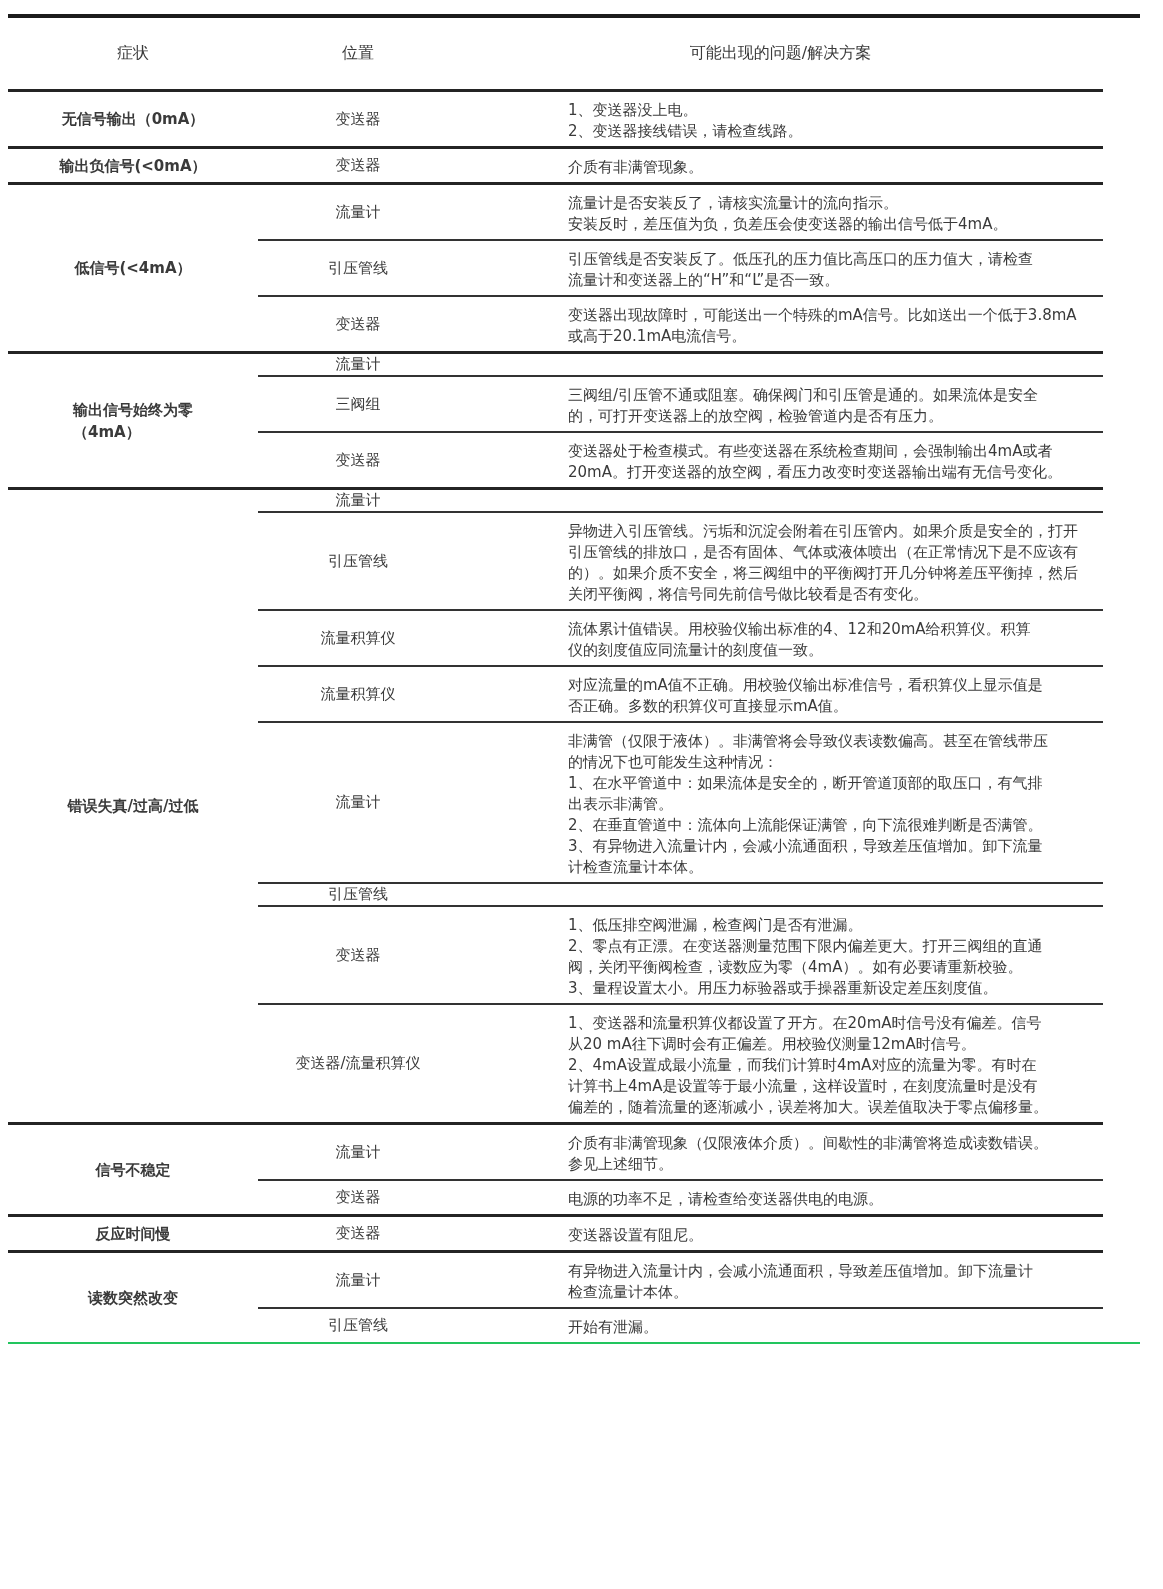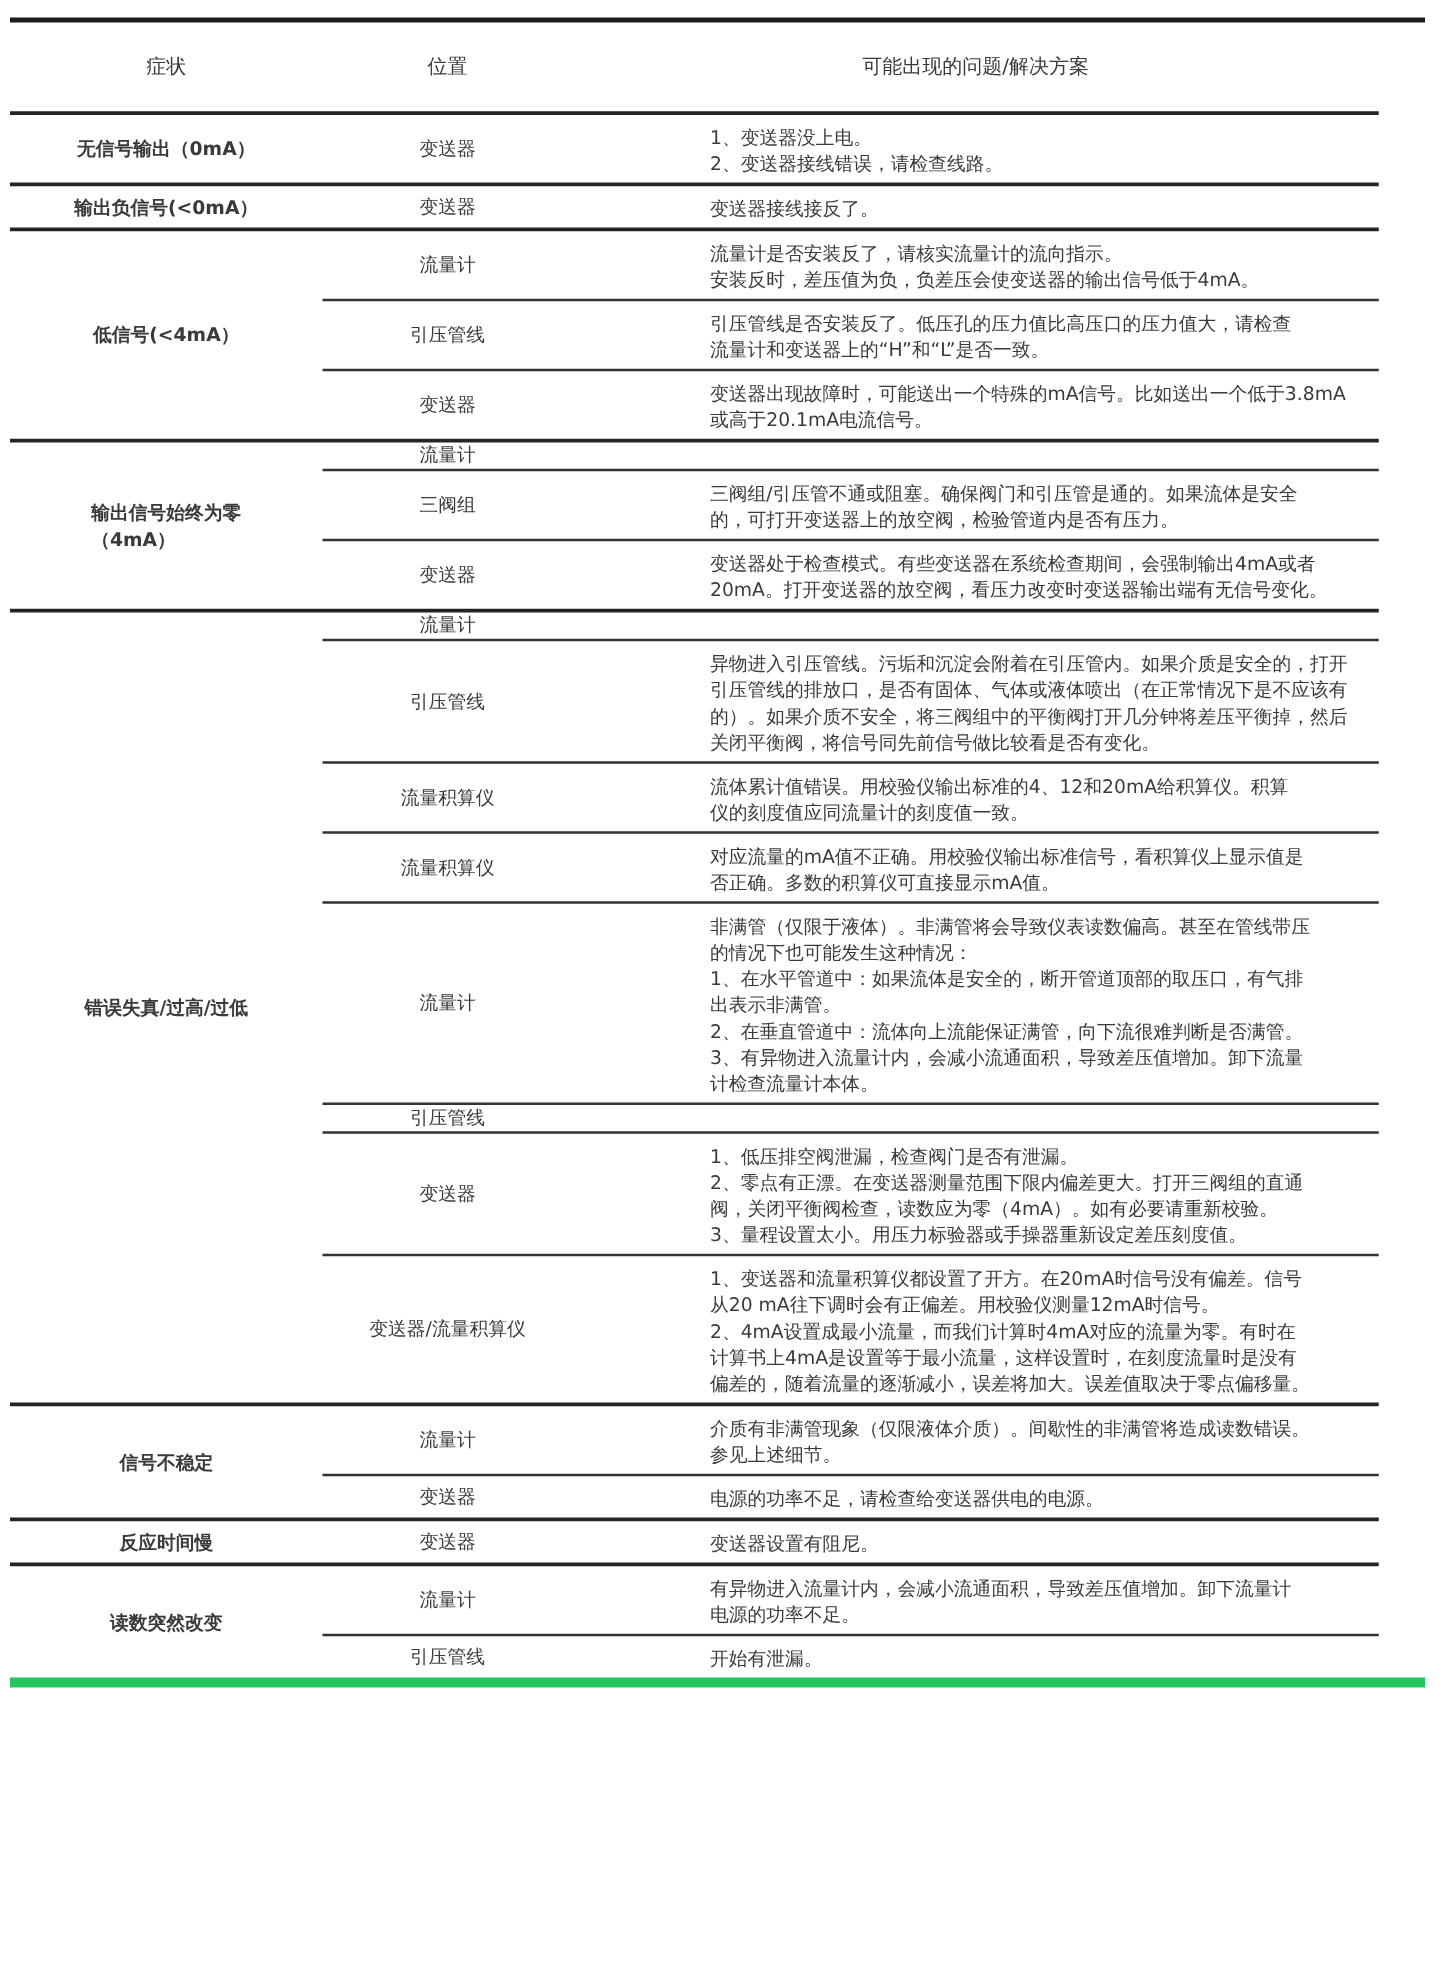--- a/index.html
+++ b/index.html
@@ -13,21 +13,21 @@
   .page {
     width: 1163px;
     height: 1589px;
     background: #ffffff;
     overflow: hidden;
   }
   .ts-table {
     margin: 14px 0 0 8px;
     width: 1132px;
     border-top: 4px solid #1c1c1c;
-    border-bottom: 8px solid #22c55e;
+    border-bottom: 2px solid #22c55e;
   }
   .inner {
     width: 1095px;
   }
   .thead {
     display: flex;
     align-items: center;
     height: 71px;
     border-bottom: 3px solid #242424;
     font-size: 16px;
@@ -101,21 +101,21 @@
                 <div class="sol-cell">1、变送器没上电。
 2、变送器接线错误，请检查线路。</div>
               </div>
             </div>
           </div>
           <div class="section">
             <div class="sym-cell">输出负信号(&lt;0mA）</div>
             <div class="rows">
               <div class="row">
                 <div class="loc-cell">变送器</div>
-                <div class="sol-cell">变送器接线接反了。</div>
+                <div class="sol-cell">介质有非满管现象。</div>
               </div>
             </div>
           </div>
           <div class="section">
             <div class="sym-cell">低信号(&lt;4mA）</div>
             <div class="rows">
               <div class="row">
                 <div class="loc-cell">流量计</div>
                 <div class="sol-cell">流量计是否安装反了，请核实流量计的流向指示。
 安装反时，差压值为负，负差压会使变送器的输出信号低于4mA。</div>
@@ -226,21 +226,21 @@
                 <div class="sol-cell">变送器设置有阻尼。</div>
               </div>
             </div>
           </div>
           <div class="section">
             <div class="sym-cell">读数突然改变</div>
             <div class="rows">
               <div class="row">
                 <div class="loc-cell">流量计</div>
                 <div class="sol-cell">有异物进入流量计内，会减小流通面积，导致差压值增加。卸下流量计
-电源的功率不足。</div>
+检查流量计本体。</div>
               </div>
               <div class="row">
                 <div class="loc-cell">引压管线</div>
                 <div class="sol-cell">开始有泄漏。</div>
               </div>
             </div>
           </div>
         </div>
     </div>
   </div>

